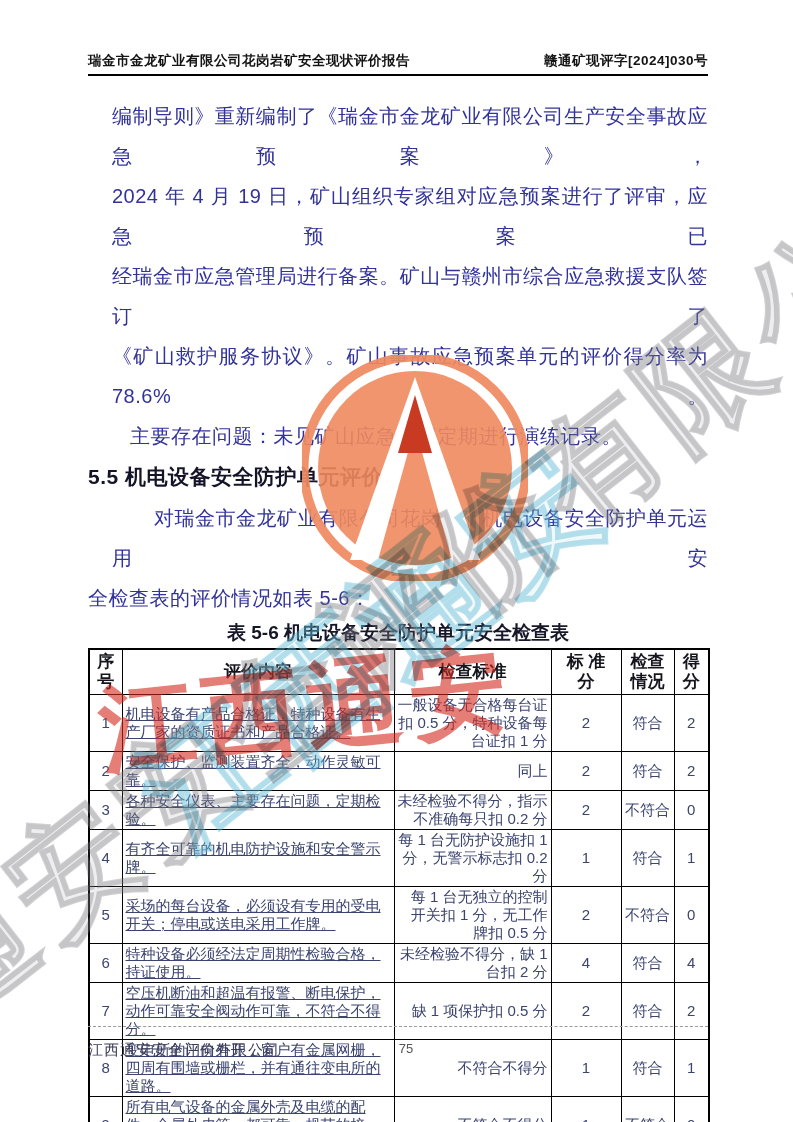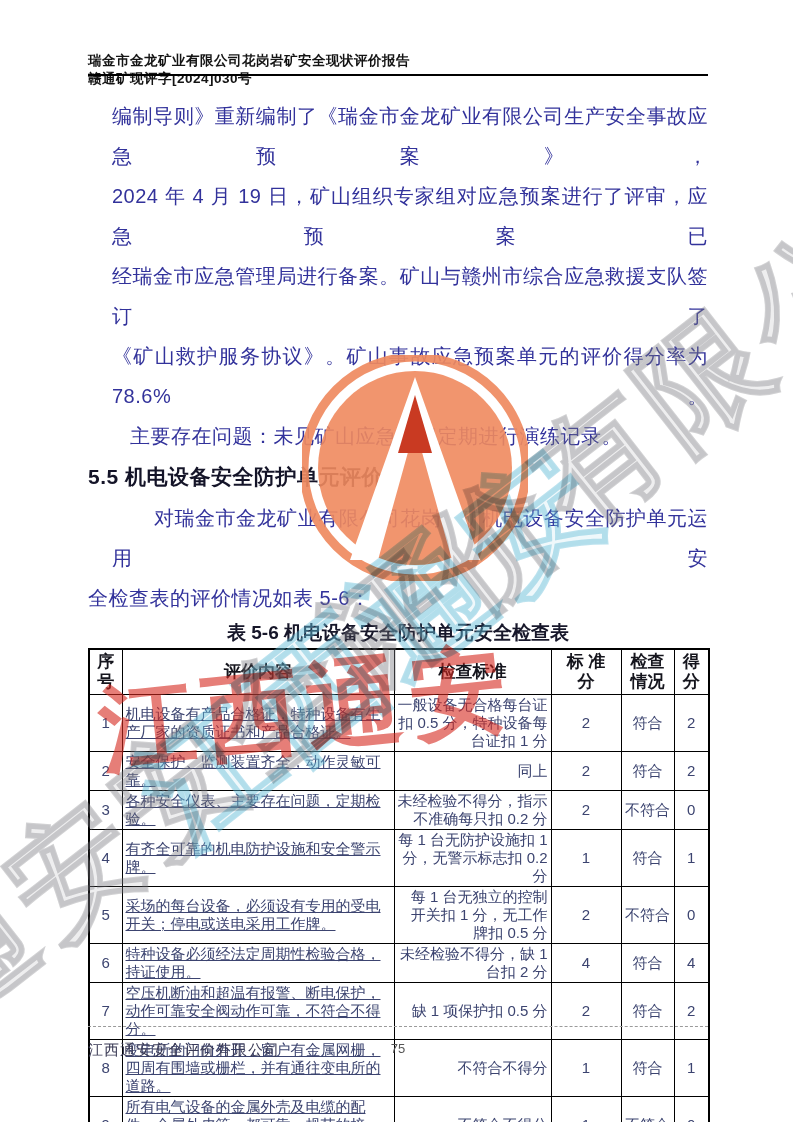--- a/index.html
+++ b/index.html
@@ -5,21 +5,21 @@
   html,body{margin:0;padding:0;background:#888;}
   .page{
     position:relative; width:793px; height:1122px; margin:0 auto;
     background:#fff; overflow:hidden;
     font-family:"Liberation Sans","DejaVu Sans",sans-serif;
   }
   
   .hdr{
     position:absolute; top:52px; left:88px; width:620px;
     display:flex; justify-content:space-between;
-    font-size:13.5px; font-weight:bold; color:#141414; letter-spacing:.5px;flex-direction:column;
+    font-size:13.5px; font-weight:bold; color:#141414; letter-spacing:.5px;
   }
   .hdr-rule{
     position:absolute; top:74px; left:88px; width:620px; height:2px; background:#000;
   }
   
   .bodywrap{ position:absolute; top:96px; left:88px; width:620px; z-index:2; }
   .line{
     font-size:20px; line-height:40px; color:#32329b; letter-spacing:.5px;
     text-align:justify; text-align-last:left; white-space:normal;
   }
@@ -50,21 +50,21 @@
   td.content{ text-align:left; padding:1px 4px;text-decoration:underline; }
   td.std-left{ text-align:right; }
   td.std-center{ text-align:right; }
   
   .ftr{
     position:absolute; top:1026px; left:88px; width:620px;
     border-top:1px dashed #9a9a9a; padding-top:14px; z-index:2;
   }
   .ftr-company{ font-size:15px; color:#3a3a55; letter-spacing:1px; }
   .ftr-page{
-    position:absolute; top:14px; left:0; width:100%;
+    position:absolute; top:14px; left:8px; width:100%;
     text-align:center; font-size:13px; color:#555;
   }
   
   .wm-layer{ position:absolute; inset:0; z-index:3; pointer-events:none; }
   .wm{ position:absolute; mix-blend-mode:multiply; white-space:nowrap; font-weight:bold; }
   .wm-gray{
     left:0; top:0; font-size:125px; letter-spacing:8px;
     transform:translate(-340px,1090px) rotate(-38deg); transform-origin:0 0;
     color:rgba(125,125,130,0.13); -webkit-text-stroke:2px rgba(120,120,126,0.34);
   }

